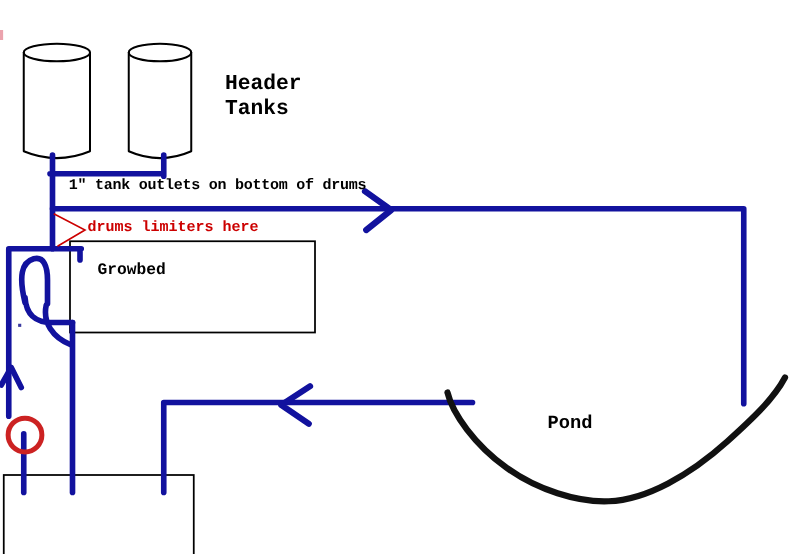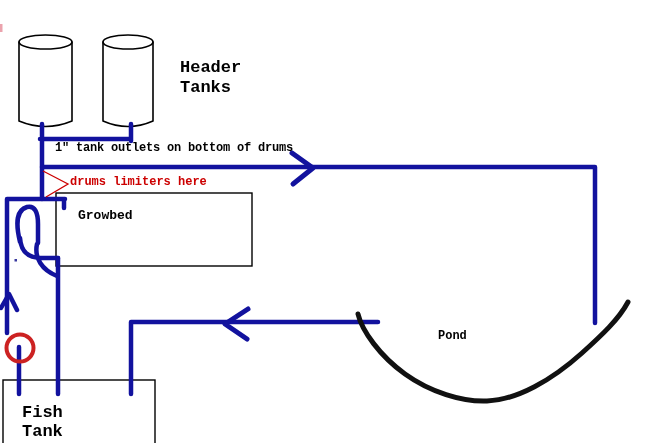--- a/index.html
+++ b/index.html
@@ -16,21 +16,21 @@
     position:absolute;
     color:#000;
     font-weight:bold;
     white-space:pre-line;
     line-height:1.15;
   }
   .lbl-header{left:180px;top:47px;font-size:17px;line-height:20px;}
   .lbl-outlets{left:55px;top:131px;font-size:12px;letter-spacing:-0.2px;}
   .lbl-flow{left:70px;top:165px;font-size:12px;}
   .lbl-growbed{left:78px;top:198px;font-size:13px;}
-  .lbl-pond{left:438px;top:319px;font-size:12px;}
+  .lbl-pond{left:438px;top:319px;font-size:15px;}
   .lbl-fishtank{left:22px;top:392px;font-size:17px;line-height:19px;}
 </style>
 </head>
 <body>
 
 <div id="canvas">
 
   <svg id="sketch" width="648" height="443" viewBox="0 0 648 443">
 
     <g fill="none" stroke-width="1.6" stroke-linecap="round" stroke="#000000">
@@ -75,15 +75,13 @@
 
     <rect x="0" y="13" width="2.5" height="8" fill="#eba3ad"></rect>
   </svg>
 
   <div class="lbl lbl-header">Header
 Tanks</div>
   <div class="lbl lbl-outlets">1" tank outlets on bottom of drums</div>
   <div class="lbl lbl-flow" style="color:#cc0000;">drums limiters here</div>
   <div class="lbl lbl-growbed">Growbed</div>
   <div class="lbl lbl-pond">Pond</div>
-  <div class="lbl lbl-fishtank">Fish
-Tank</div>
 </div>
 
 </body></html>

